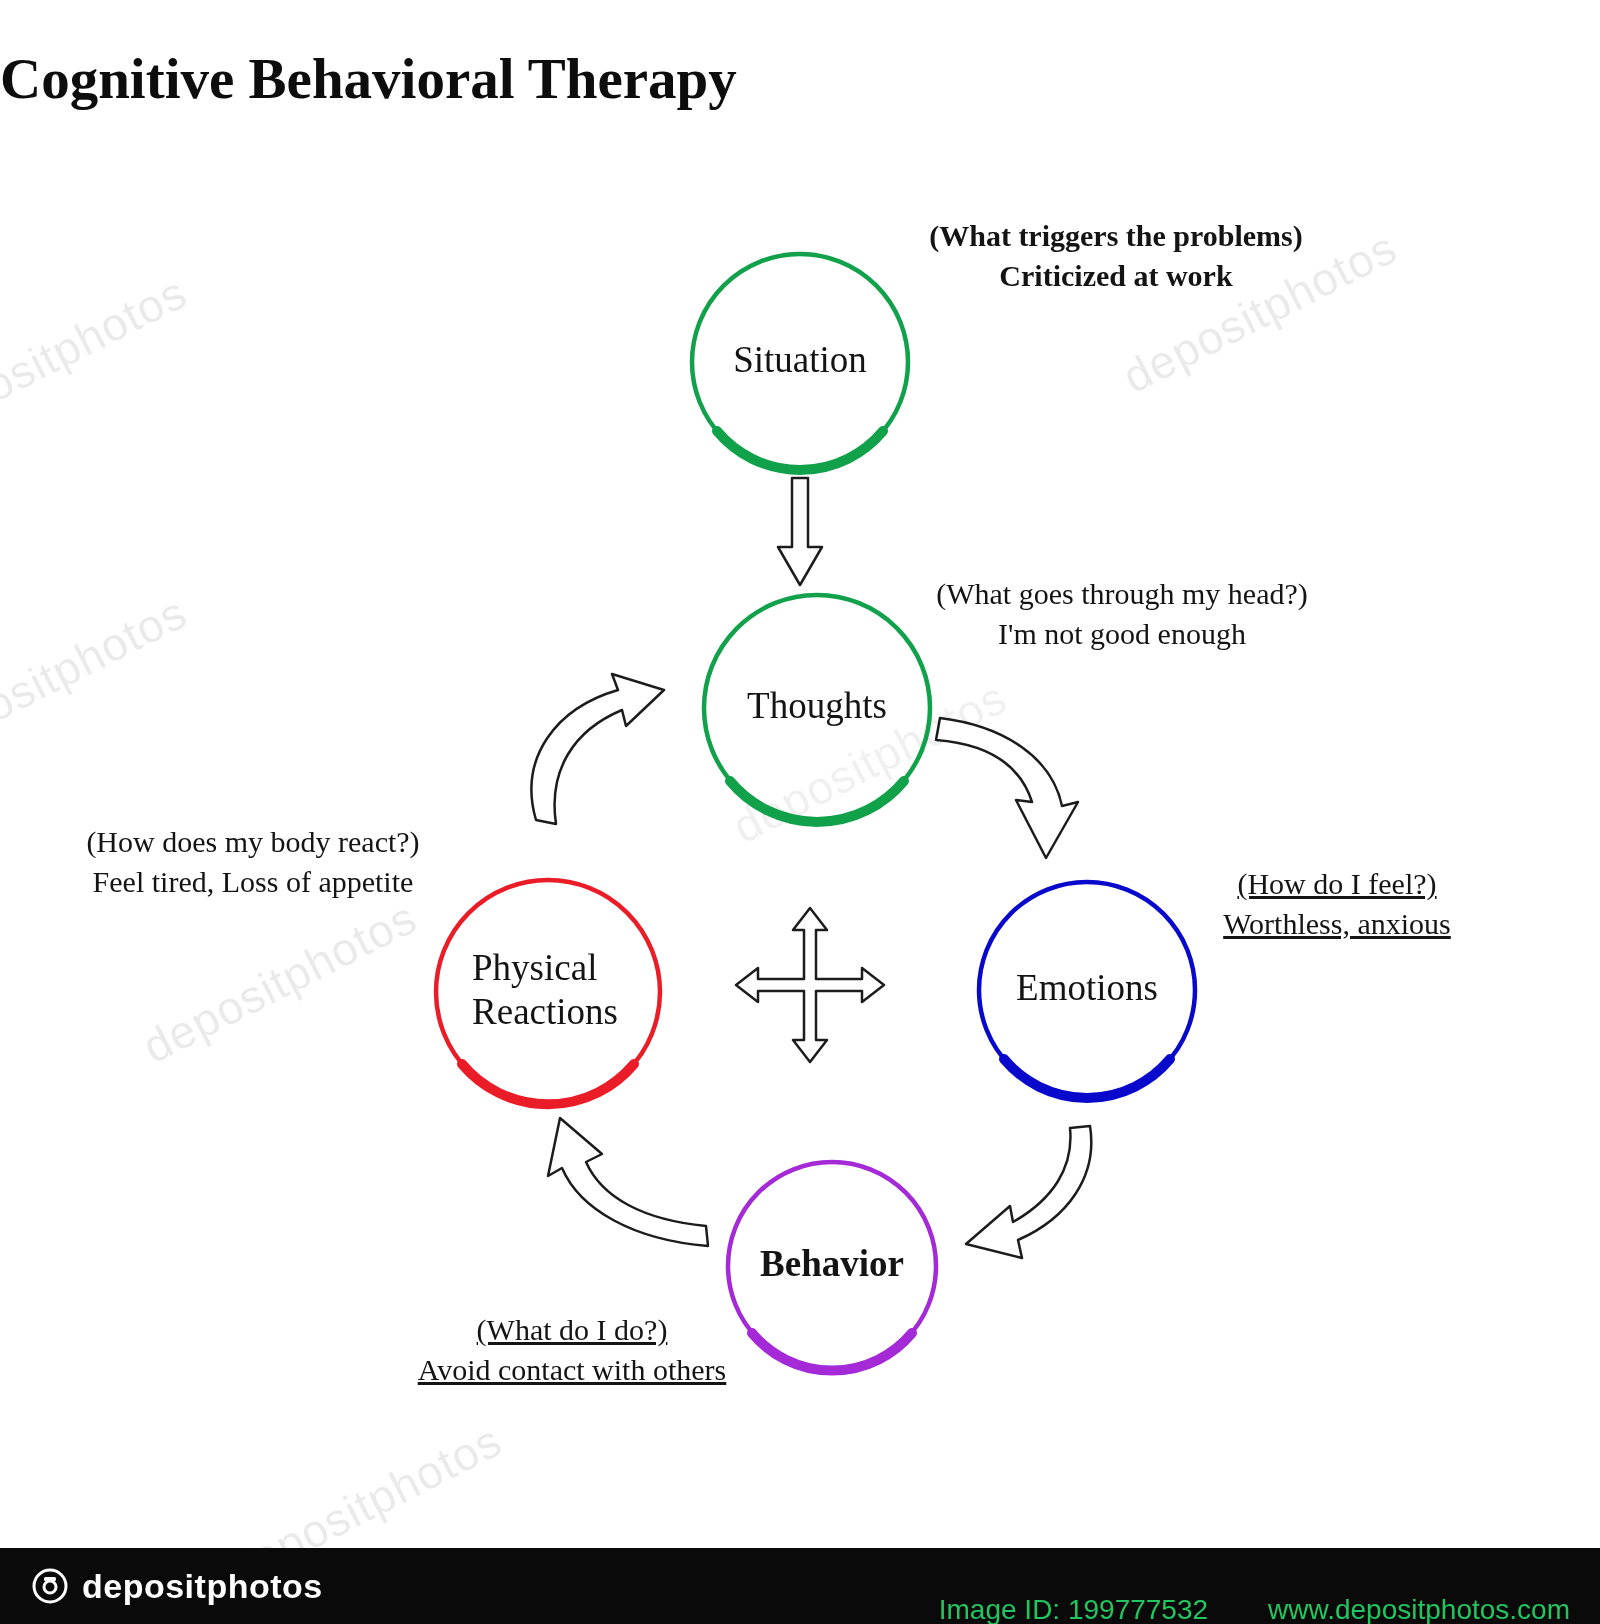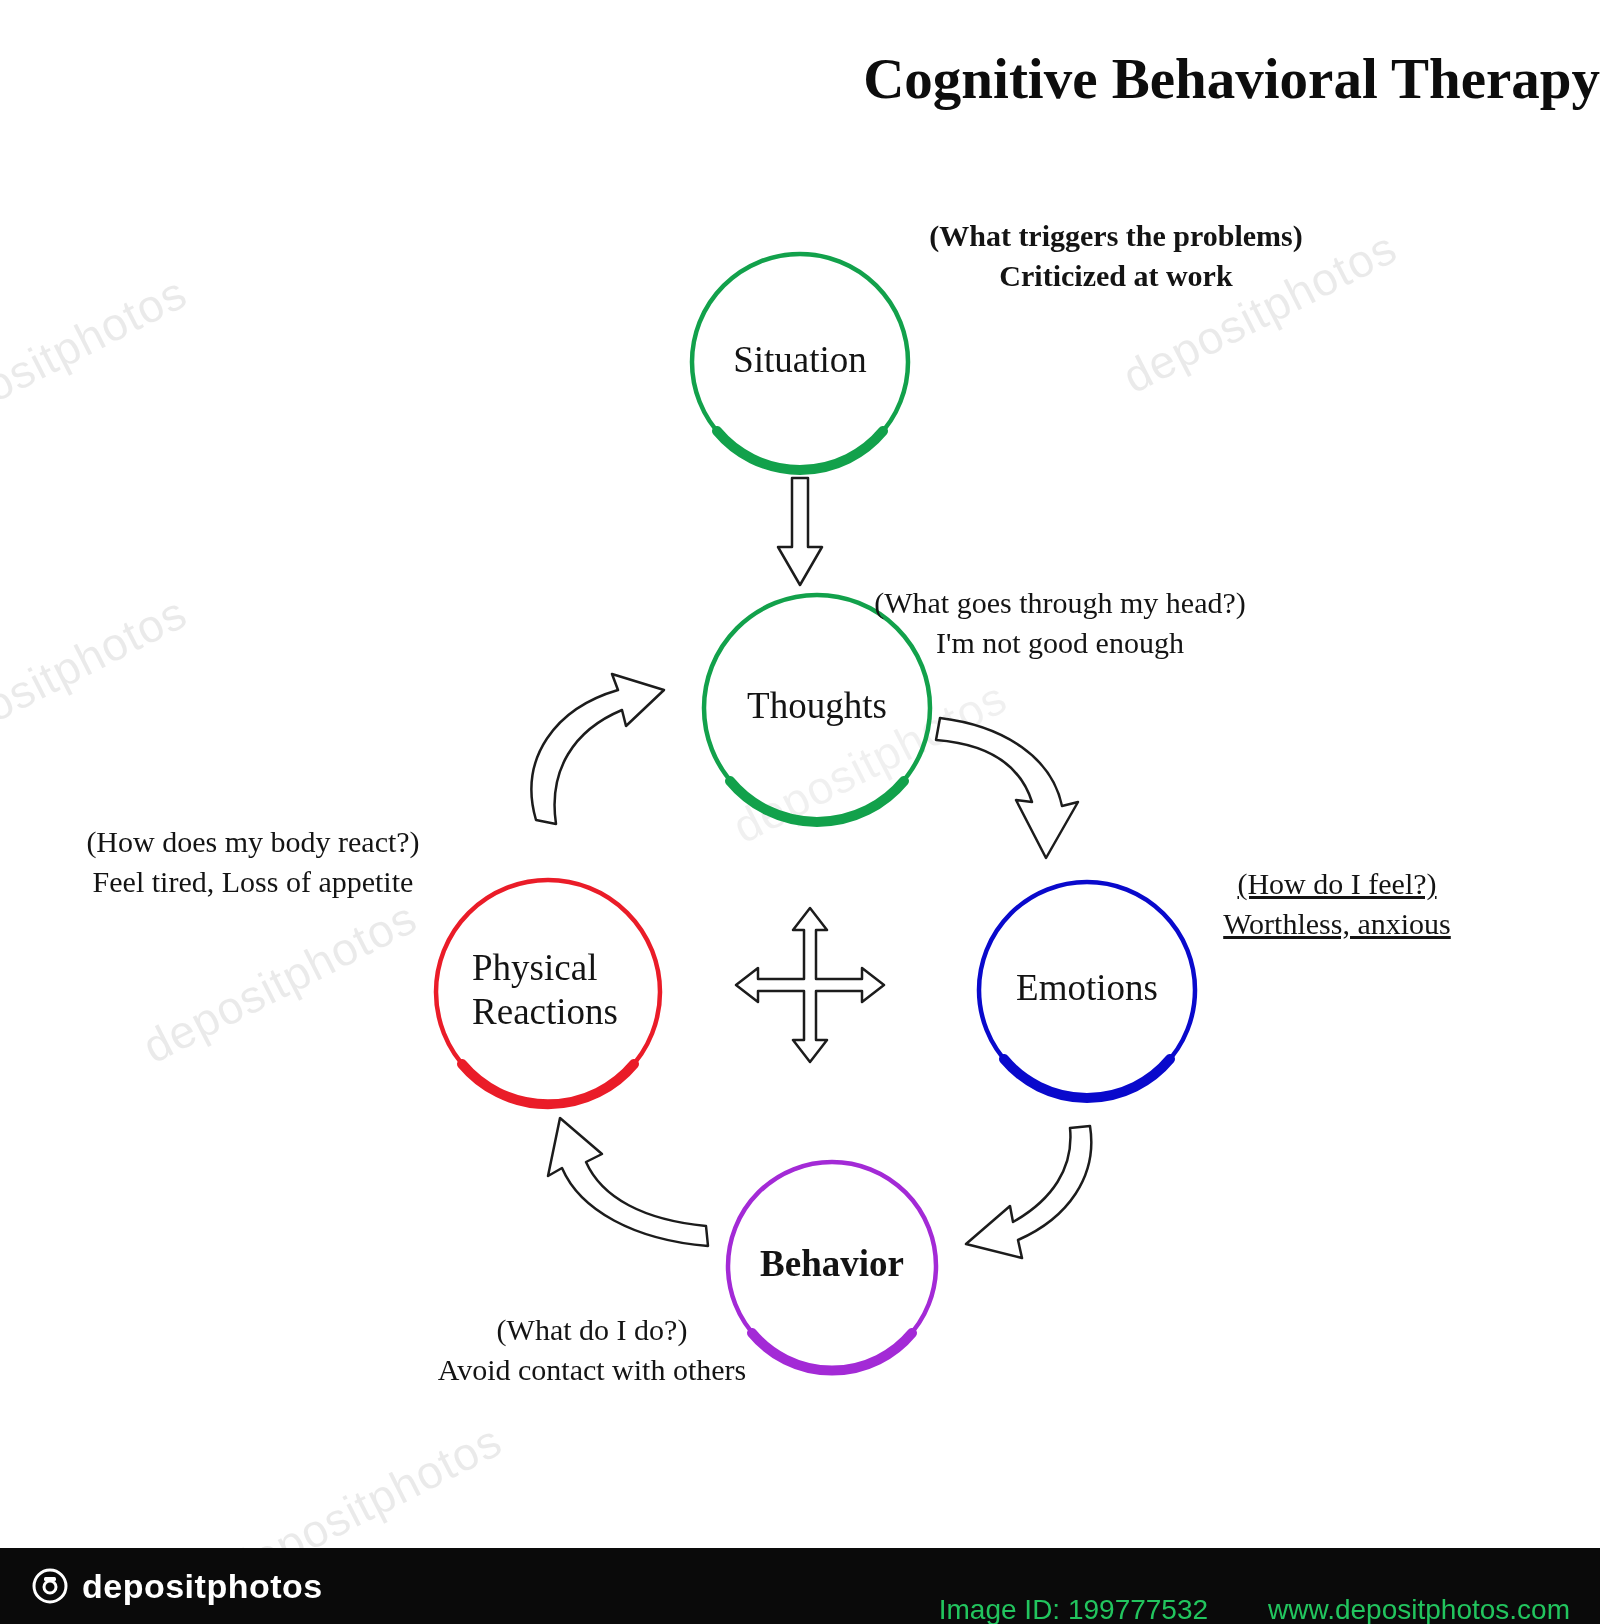--- a/index.html
+++ b/index.html
@@ -2,21 +2,21 @@
 <html><head>
 <meta charset="utf-8">
 <style>
   html,body { margin:0; padding:0; background:#ffffff; }
   .page {
     position:relative; width:1600px; height:1624px; background:#ffffff;
     overflow:hidden; font-family:"Liberation Serif", serif; color:#111;
   }
   .title {
     position:absolute; top:46px; left:0; width:100%;
-    text-align:right; font-size:57px; font-weight:bold; color:#0d0d0d;
+    text-align:left; font-size:57px; font-weight:bold; color:#0d0d0d;
   }
   .diagram { position:absolute; left:0; top:0; }
   .node-label {
     position:absolute; transform:translate(-50%,-50%);
     font-size:37px; text-align:left; white-space:pre-line; line-height:1.18; color:#141414;
   }
   .note {
     position:absolute; transform:translateX(-50%);
     font-size:30px; text-align:center; white-space:pre-line; line-height:1.34; color:#141414;
   }
@@ -96,27 +96,27 @@
 
   <div class="node-label" style="left:800px; top:360px;">Situation</div>
   <div class="node-label" style="left:817px; top:706px;">Thoughts</div>
   <div class="node-label" style="left:1087px; top:988px;">Emotions</div>
   <div class="node-label" style="left:545px; top:990px;">Physical
 Reactions</div>
   <div class="node-label" style="left:832px; top:1264px;font-weight:bold;">Behavior</div>
 
   <div class="note" style="left:1116px; top:216px;font-weight:bold;">(What triggers the problems)
 Criticized at work</div>
-  <div class="note" style="left:1060px; top:574px;margin-top:9px;">(What goes through my head?)
+  <div class="note" style="left:1122px; top:574px;">(What goes through my head?)
 I'm not good enough</div>
   <div class="note" style="left:1337px; top:864px;text-decoration:underline;">(How do I feel?)
 Worthless, anxious</div>
   <div class="note" style="left:253px; top:822px;">(How does my body react?)
 Feel tired, Loss of appetite</div>
-  <div class="note" style="left:592px; top:1310px;">(What do I do?)
+  <div class="note" style="left:572px; top:1310px;text-decoration:underline;">(What do I do?)
 Avoid contact with others</div>
 
   <div class="footer">
     <div class="footer-logo">
       <svg width="40" height="40" viewBox="0 0 40 40">
         <circle cx="20" cy="20" r="16" fill="none" stroke="#ffffff" stroke-width="3"></circle>
         <circle cx="20" cy="21" r="6" fill="none" stroke="#ffffff" stroke-width="3"></circle>
         <rect x="14" y="11" width="12" height="4" rx="1.5" fill="#ffffff"></rect>
       </svg>
       <span class="logo-text">depositphotos</span>

